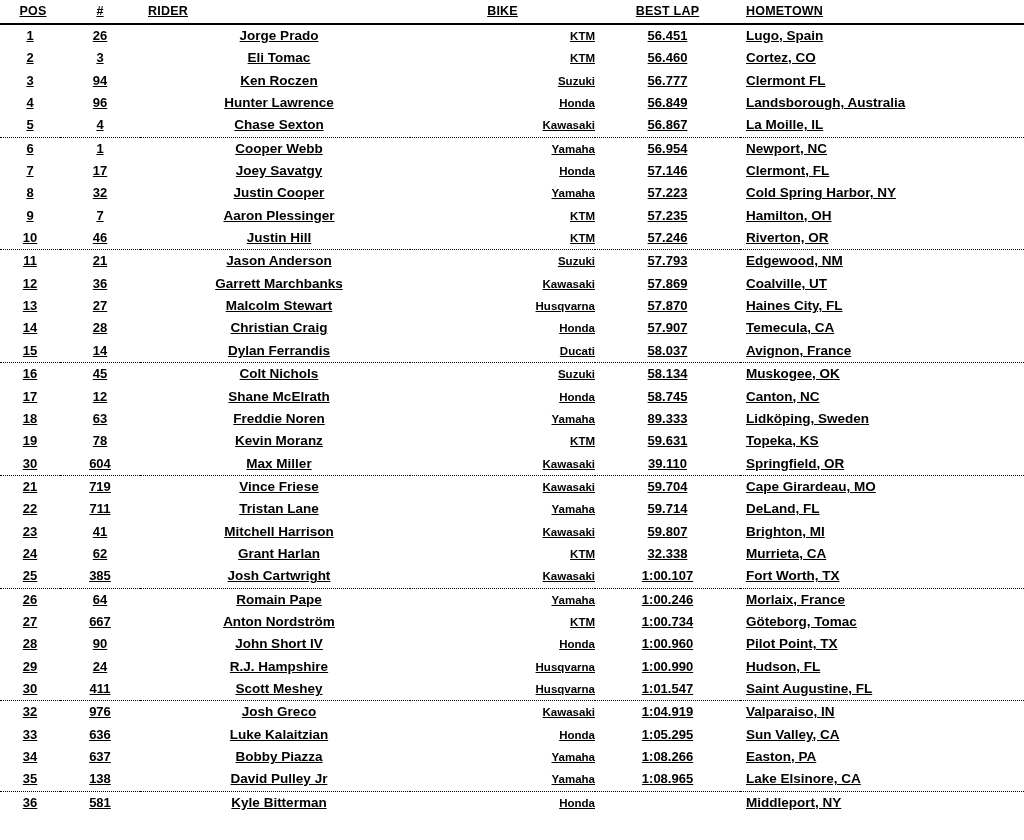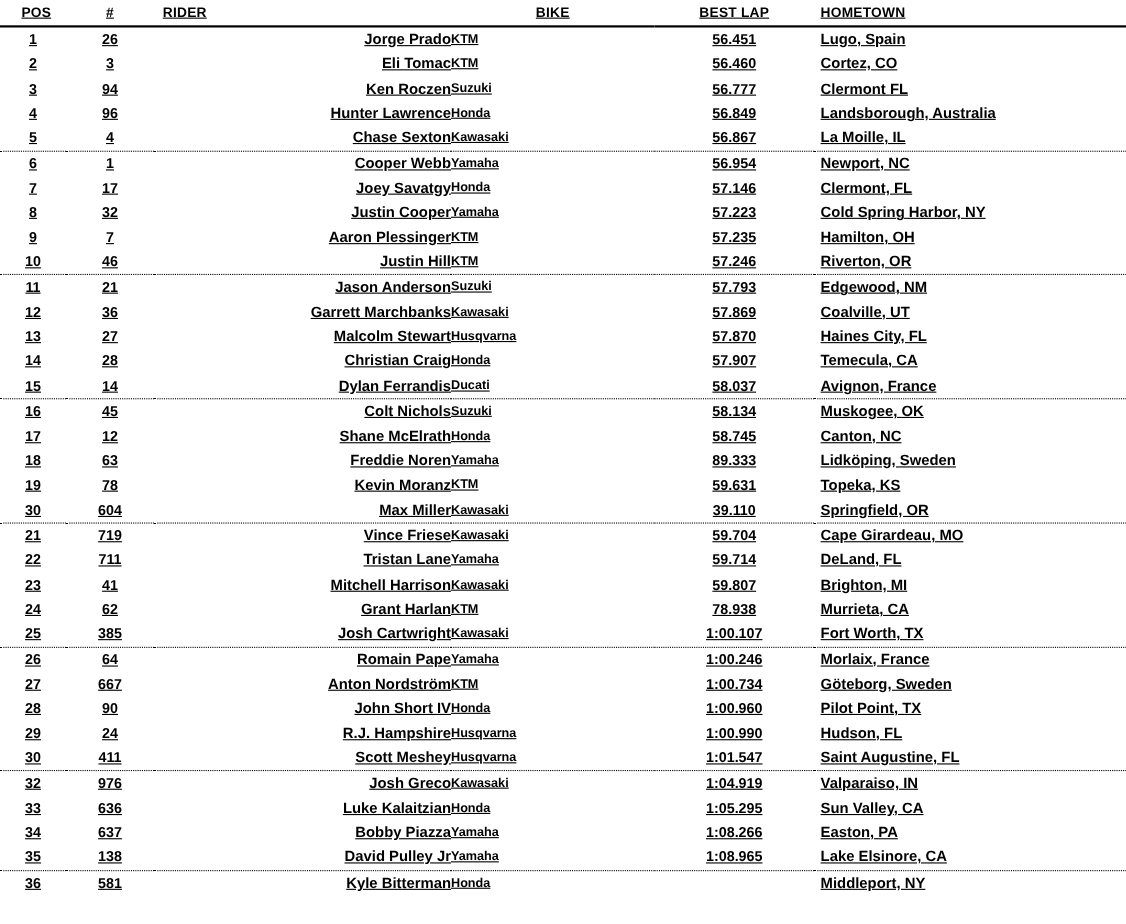--- a/index.html
+++ b/index.html
@@ -50,22 +50,22 @@
     font-weight: bold;
     height: 22.35px;
     line-height: 22.35px;
     padding: 0;
     vertical-align: middle;
     white-space: nowrap;
     overflow: hidden;
   }
   td.pos   { text-align: center; font-size: 13px; }
   td.num   { text-align: center; font-size: 13px; }
-  td.rider { text-align: right; padding-left: 8px; }
-  td.bike  { text-align: left; font-size: 11.5px; }
+  td.rider { text-align: center; padding-left: 8px; }
+  td.bike  { text-align: right; font-size: 11.5px; }
   td.lap   { text-align: center; font-size: 13px; }
   td.home  { text-align: left; padding-left: 6px; }
 
   tr.group-end td {
     border-bottom: 1px dotted #000000;
   }
   tr.last-row td {
     border-top: 1px dotted #000000;
   }
 </style>
@@ -274,21 +274,21 @@
         <td class="rider">Mitchell Harrison</td>
         <td class="bike">Kawasaki</td>
         <td class="lap">59.807</td>
         <td class="home">Brighton, MI</td>
       </tr>
       <tr>
         <td class="pos">24</td>
         <td class="num">62</td>
         <td class="rider">Grant Harlan</td>
         <td class="bike">KTM</td>
-        <td class="lap">78.938</td>
+        <td class="lap">32.338</td>
         <td class="home">Murrieta, CA</td>
       </tr>
       <tr class="group-end">
         <td class="pos">25</td>
         <td class="num">385</td>
         <td class="rider">Josh Cartwright</td>
         <td class="bike">Kawasaki</td>
         <td class="lap">1:00.107</td>
         <td class="home">Fort Worth, TX</td>
       </tr>
@@ -299,21 +299,21 @@
         <td class="bike">Yamaha</td>
         <td class="lap">1:00.246</td>
         <td class="home">Morlaix, France</td>
       </tr>
       <tr>
         <td class="pos">27</td>
         <td class="num">667</td>
         <td class="rider">Anton Nordström</td>
         <td class="bike">KTM</td>
         <td class="lap">1:00.734</td>
-        <td class="home">Göteborg, Sweden</td>
+        <td class="home">Göteborg, Tomac</td>
       </tr>
       <tr>
         <td class="pos">28</td>
         <td class="num">90</td>
         <td class="rider">John Short IV</td>
         <td class="bike">Honda</td>
         <td class="lap">1:00.960</td>
         <td class="home">Pilot Point, TX</td>
       </tr>
       <tr>

